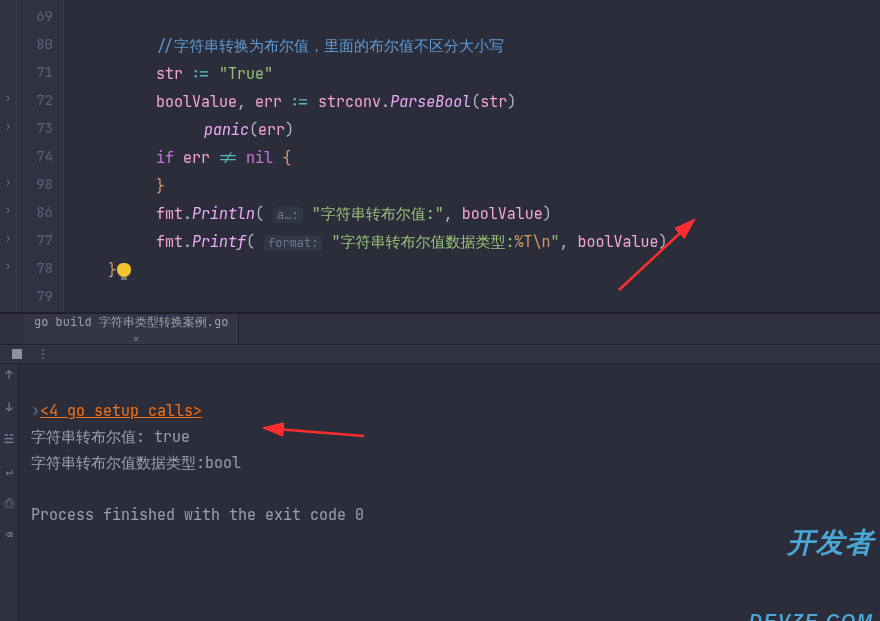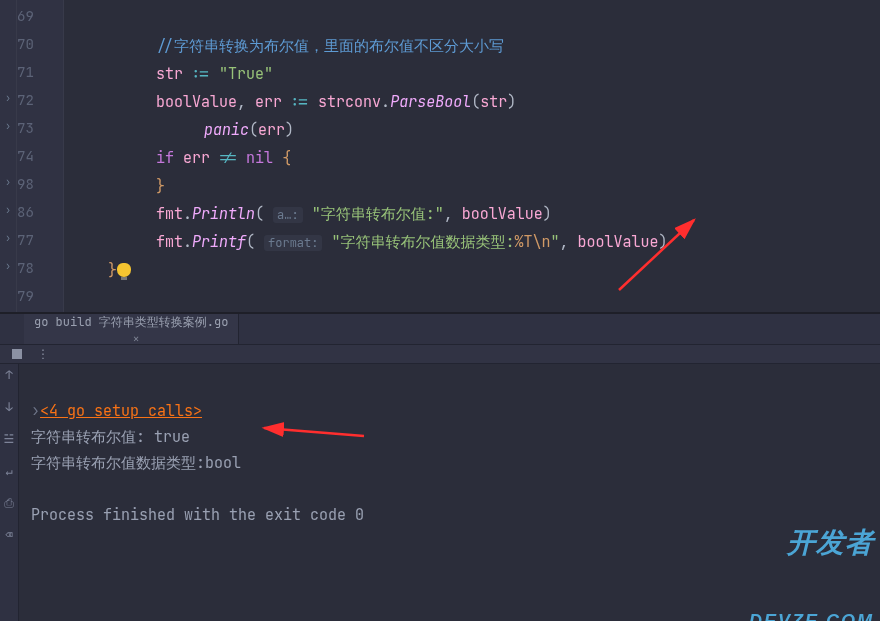--- a/index.html
+++ b/index.html
@@ -34,20 +34,21 @@
     width: 16px;
     height: 28px;
     color: #6b7a8f;
     text-align: center;
     font-size: 10px;
     line-height: 28px;
   }
   .line-numbers {
     width: 46px;
     background: #303243;
+    text-align: right;
     color: #5c6377;
     padding-top: 2px;
     line-height: 28px;
     border-right: 1px solid #383a4a;
   }
   .line-numbers div {
     padding-right: 10px;
     height: 28px;
   }
   .code {
@@ -197,21 +198,21 @@
       <div class="fold-marker">›</div>
       <div class="fold-marker">›</div>
       <div class="fold-marker"></div>
       <div class="fold-marker">›</div>
       <div class="fold-marker">›</div>
       <div class="fold-marker">›</div>
       <div class="fold-marker">›</div>
     </div>
     <div class="line-numbers">
       <div>69</div>
-      <div>70</div>
+      <div>80</div>
       <div>71</div>
       <div>72</div>
       <div>73</div>
       <div>74</div>
       <div>98</div>
       <div>86</div>
       <div>77</div>
       <div>78</div>
       <div>79</div>
     </div>

